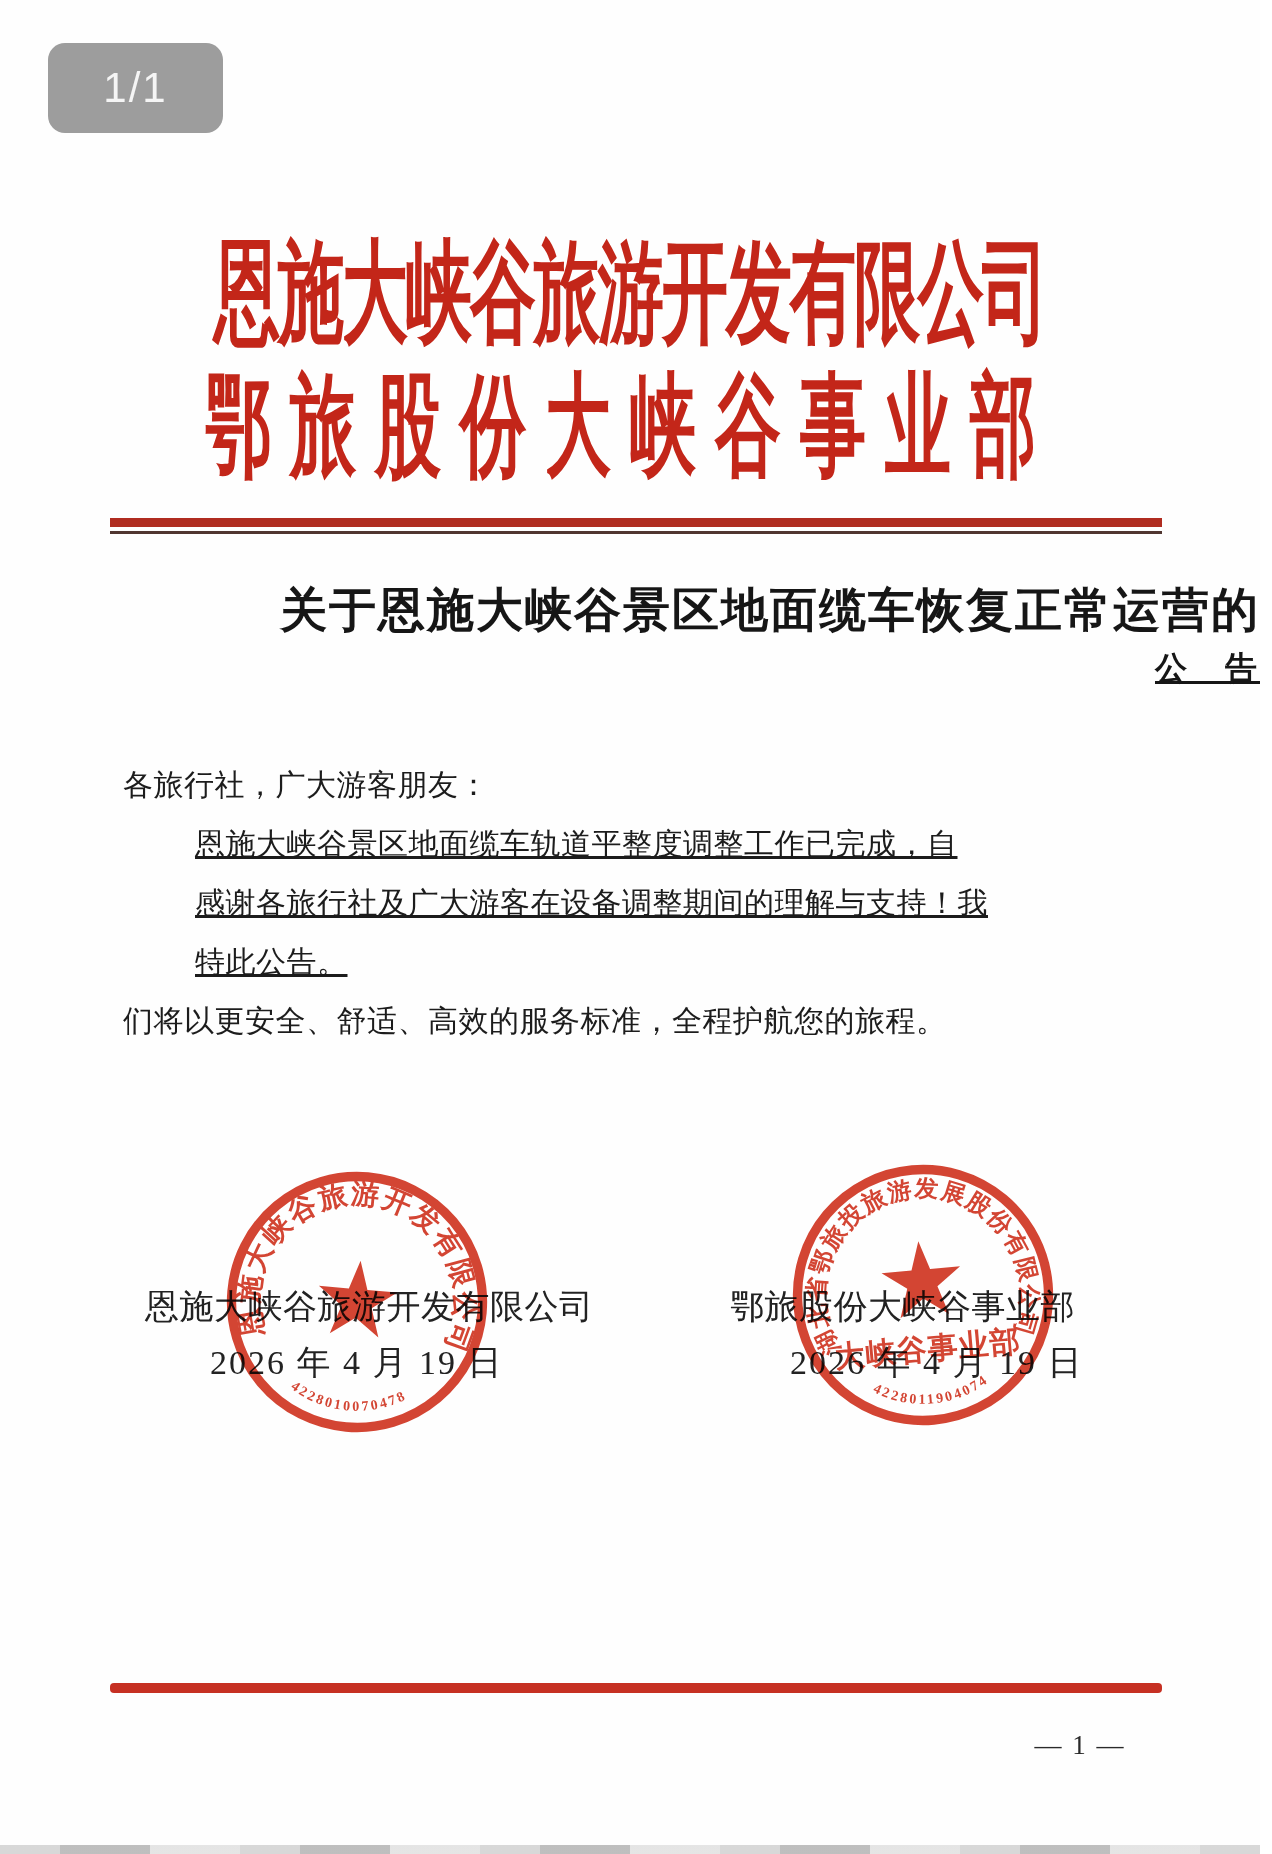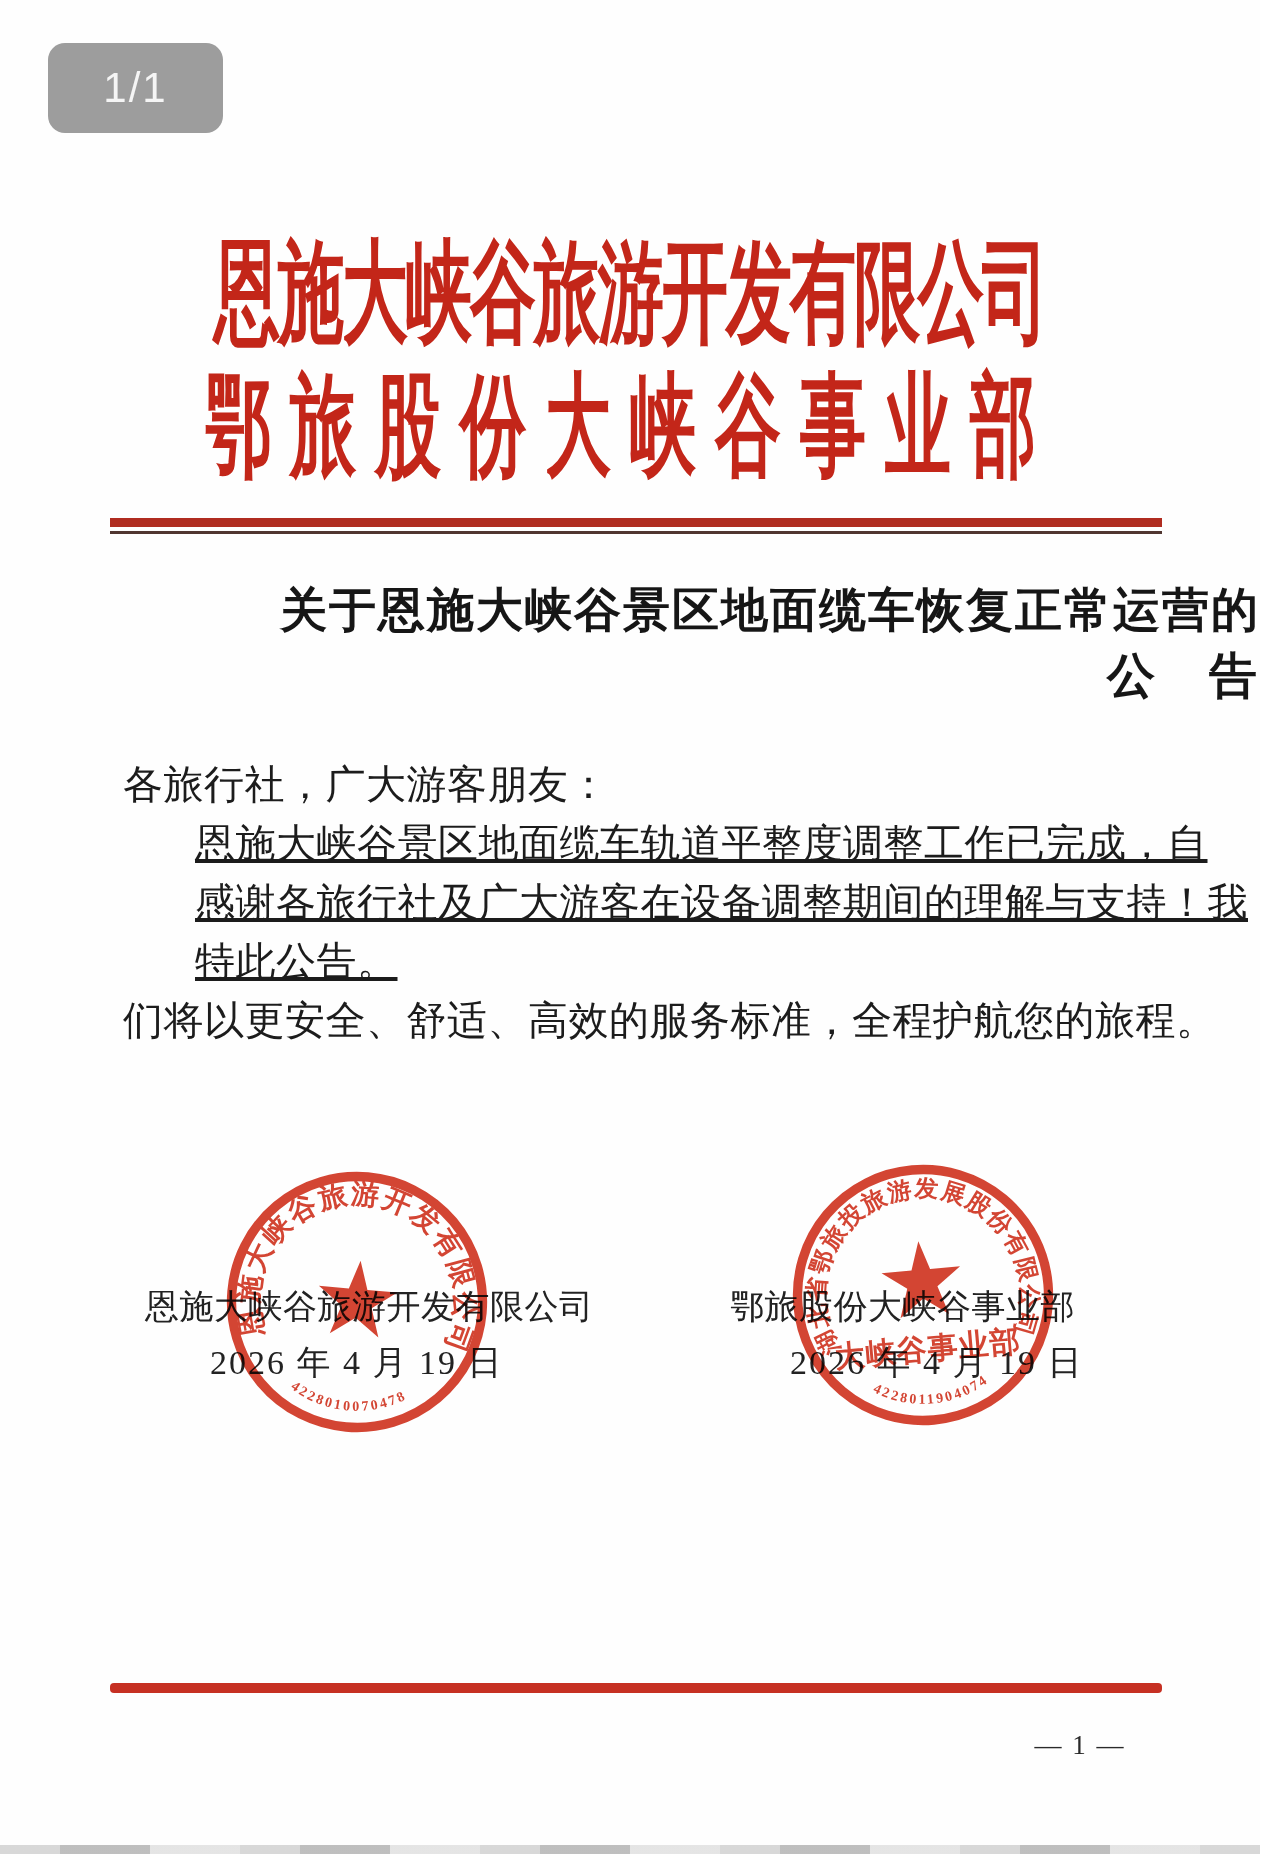--- a/index.html
+++ b/index.html
@@ -10,23 +10,23 @@
         font-family:"Liberation Sans", sans-serif;font-size:42px;
         display:flex;align-items:center;justify-content:center;letter-spacing:2px;}
   .letterhead{position:absolute;left:0;top:0;width:100%;text-align:center;color:#c32619;font-weight:bold;}
   .lh-line{position:absolute;left:0;width:100%;line-height:1;transform-origin:center top;}
   .lh1{top:237px;font-size:66px;letter-spacing:-2px;transform:scaleY(1.7);}
   .lh2{top:370px;font-size:66px;letter-spacing:19px;transform:scaleY(1.7);}
   .rule-red{position:absolute;left:110px;top:518px;width:1052px;height:9px;background:#b02c20;}
   .rule-dark{position:absolute;left:110px;top:531px;width:1052px;height:3px;background:#503630;}
   .doc-title{position:absolute;left:0;width:100%;text-align:right;color:#161616;font-weight:bold;}
   .t1{top:587px;font-size:47px;letter-spacing:2px;}
-  .t2{top:652px;font-size:48px;letter-spacing:3px;}
+  .t2{top:652px;font-size:32px;letter-spacing:3px;text-decoration:underline;}
   .body-block{position:absolute;left:123px;top:755px;width:1030px;color:#1c1c1c;}
-  .body-line{height:59px;line-height:59px;font-size:40px;letter-spacing:.5px;white-space:nowrap;}
+  .body-line{height:59px;line-height:59px;font-size:30px;letter-spacing:.5px;white-space:nowrap;}
   .indent{padding-left:72px;text-decoration:underline;}
   .sig{position:absolute;color:#222222;font-size:34px;white-space:nowrap;}
   .sig-name-left{left:145px;top:1284px;letter-spacing:.5px;}
   .sig-date-left{left:210px;top:1340px;letter-spacing:2px;}
   .sig-name-right{left:730px;top:1284px;letter-spacing:.5px;}
   .sig-date-right{left:790px;top:1340px;letter-spacing:2px;}
   .stamp{position:absolute;width:280px;height:280px;color:#d23b28;
          mix-blend-mode:multiply;opacity:.95;}
   .stamp-left{left:217px;top:1162px;transform:rotate(5deg);}
   .stamp-right{left:783px;top:1155px;transform:rotate(-5deg);}

